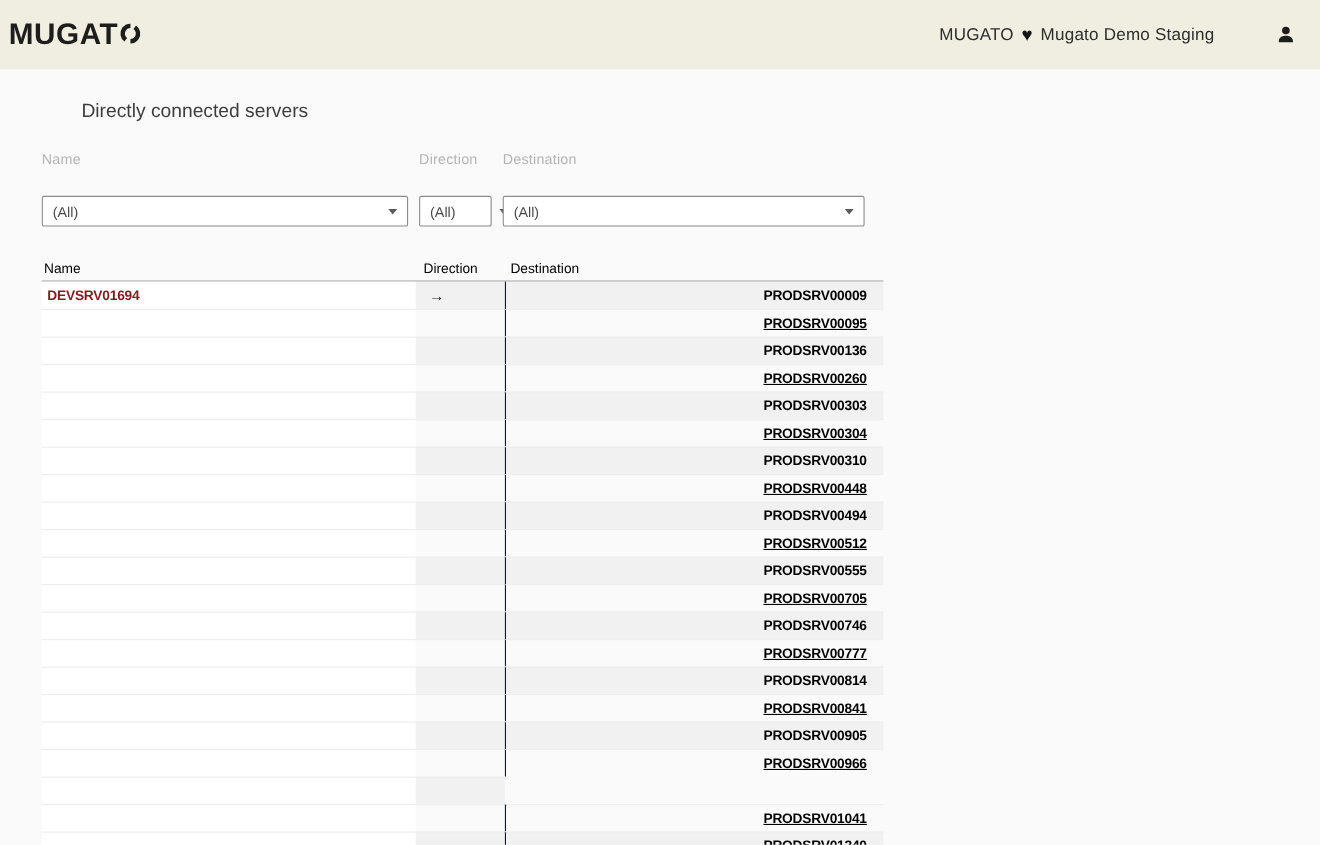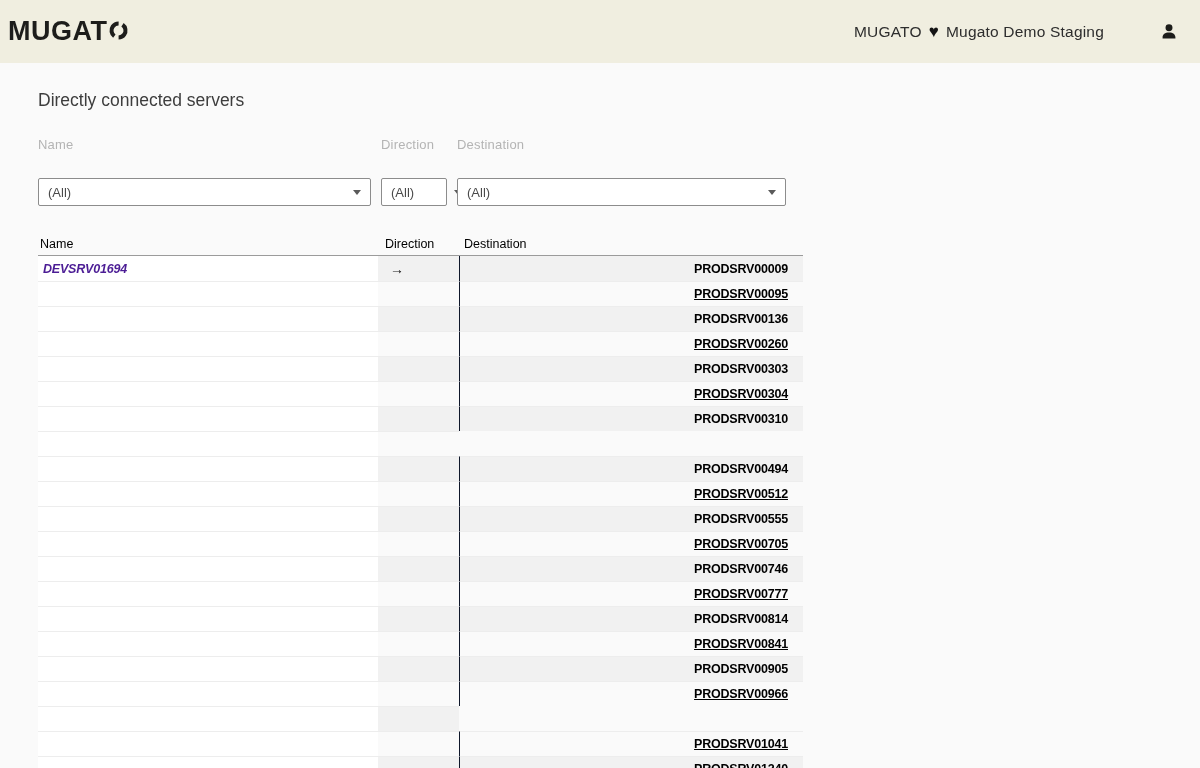--- a/index.html
+++ b/index.html
@@ -17,21 +17,21 @@
     font-size:27px; font-weight:800; color:#1D1D1B; letter-spacing:0.5px;
   }
   .brand-o { margin-left:1px; margin-top:2px; }
   .appbar-right { display:flex; align-items:center;gap:39px; }
   .env-label { font-size:15.5px; color:#2D2D2D; letter-spacing:0.2px; display:flex; align-items:center; }
   .heart { font-size:17px; color:#141414; margin:0 7px; line-height:1; }
   .user-icon { margin-left:15px; display:flex; align-items:center; cursor:pointer; }
 
   
   .main { padding-left:38px; }
-  .page-title { padding-top:27px; font-size:17.5px; color:#3D3D3D; font-weight:400; }
+  .page-title { padding-top:27px; font-size:17.5px; color:#3D3D3D; font-weight:400;margin-left:36px; }
 
   
   .filters { display:flex; margin-top:26px; }
   .fgroup { display:flex; flex-direction:column; margin-right:10px; }
   .fgroup.g1 { width:333px; }
   .fgroup.g2 { width:66px; }
   .fgroup.g3 { width:329px; }
   .flabel { font-size:13px; color:#B4B4B4; letter-spacing:0.2px; }
   .select {
     margin-top:26px; height:28px; background:#FFFFFF;
@@ -49,22 +49,22 @@
     display:grid; grid-template-columns:340px 81px 344px;
     height:20px; border-bottom:1px solid #9B9B9B; align-items:end;
   }
   .ghead .h { font-size:12.5px; color:#000; padding-bottom:4px; }
   .h-name { padding-left:2px; }
   .h-dir  { padding-left:7px; }
   .h-dest { padding-left:5px; }
 
   .trow { display:grid; grid-template-columns:340px 81px 344px; height:25px; }
   .cell { display:flex; align-items:center; font-size:12.5px; }
-  .c-name { background:#FFFFFF; padding-left:5px; font-weight:700; color:#4c1d95;
-            letter-spacing:-0.2px;font-style:italic; }
+  .c-name { background:#FFFFFF; padding-left:5px; font-weight:700; color:#7f1d1d;
+            letter-spacing:-0.2px; }
   .c-dir  { padding-left:12px; font-size:14px; color:#111; }
   .c-dest { justify-content:flex-end; padding-right:15px; font-weight:700;
             color:#000; letter-spacing:-0.2px; border-left:1px solid #0f172a; }
   .trow.odd  .c-dir, .trow.odd  .c-dest { background:#F1F1F1; }
   .trow.even .c-dir, .trow.even .c-dest { background:#FAFAFA;text-decoration:underline; }
   .trow + .trow .cell { border-top:1px solid #EDEDED; }
 </style>
 </head>
 <body>
 
@@ -164,20 +164,21 @@
 
   <div class="trow odd">
     <span class="cell c-name"></span>
     <span class="cell c-dir"></span>
     <span class="cell c-dest">PRODSRV00310</span>
   </div>
 
   <div class="trow even">
     <span class="cell c-name"></span>
     <span class="cell c-dir"></span>
+    <span class="cell c-dest">PRODSRV00448</span>
   </div>
 
   <div class="trow odd">
     <span class="cell c-name"></span>
     <span class="cell c-dir"></span>
     <span class="cell c-dest">PRODSRV00494</span>
   </div>
 
   <div class="trow even">
     <span class="cell c-name"></span>

